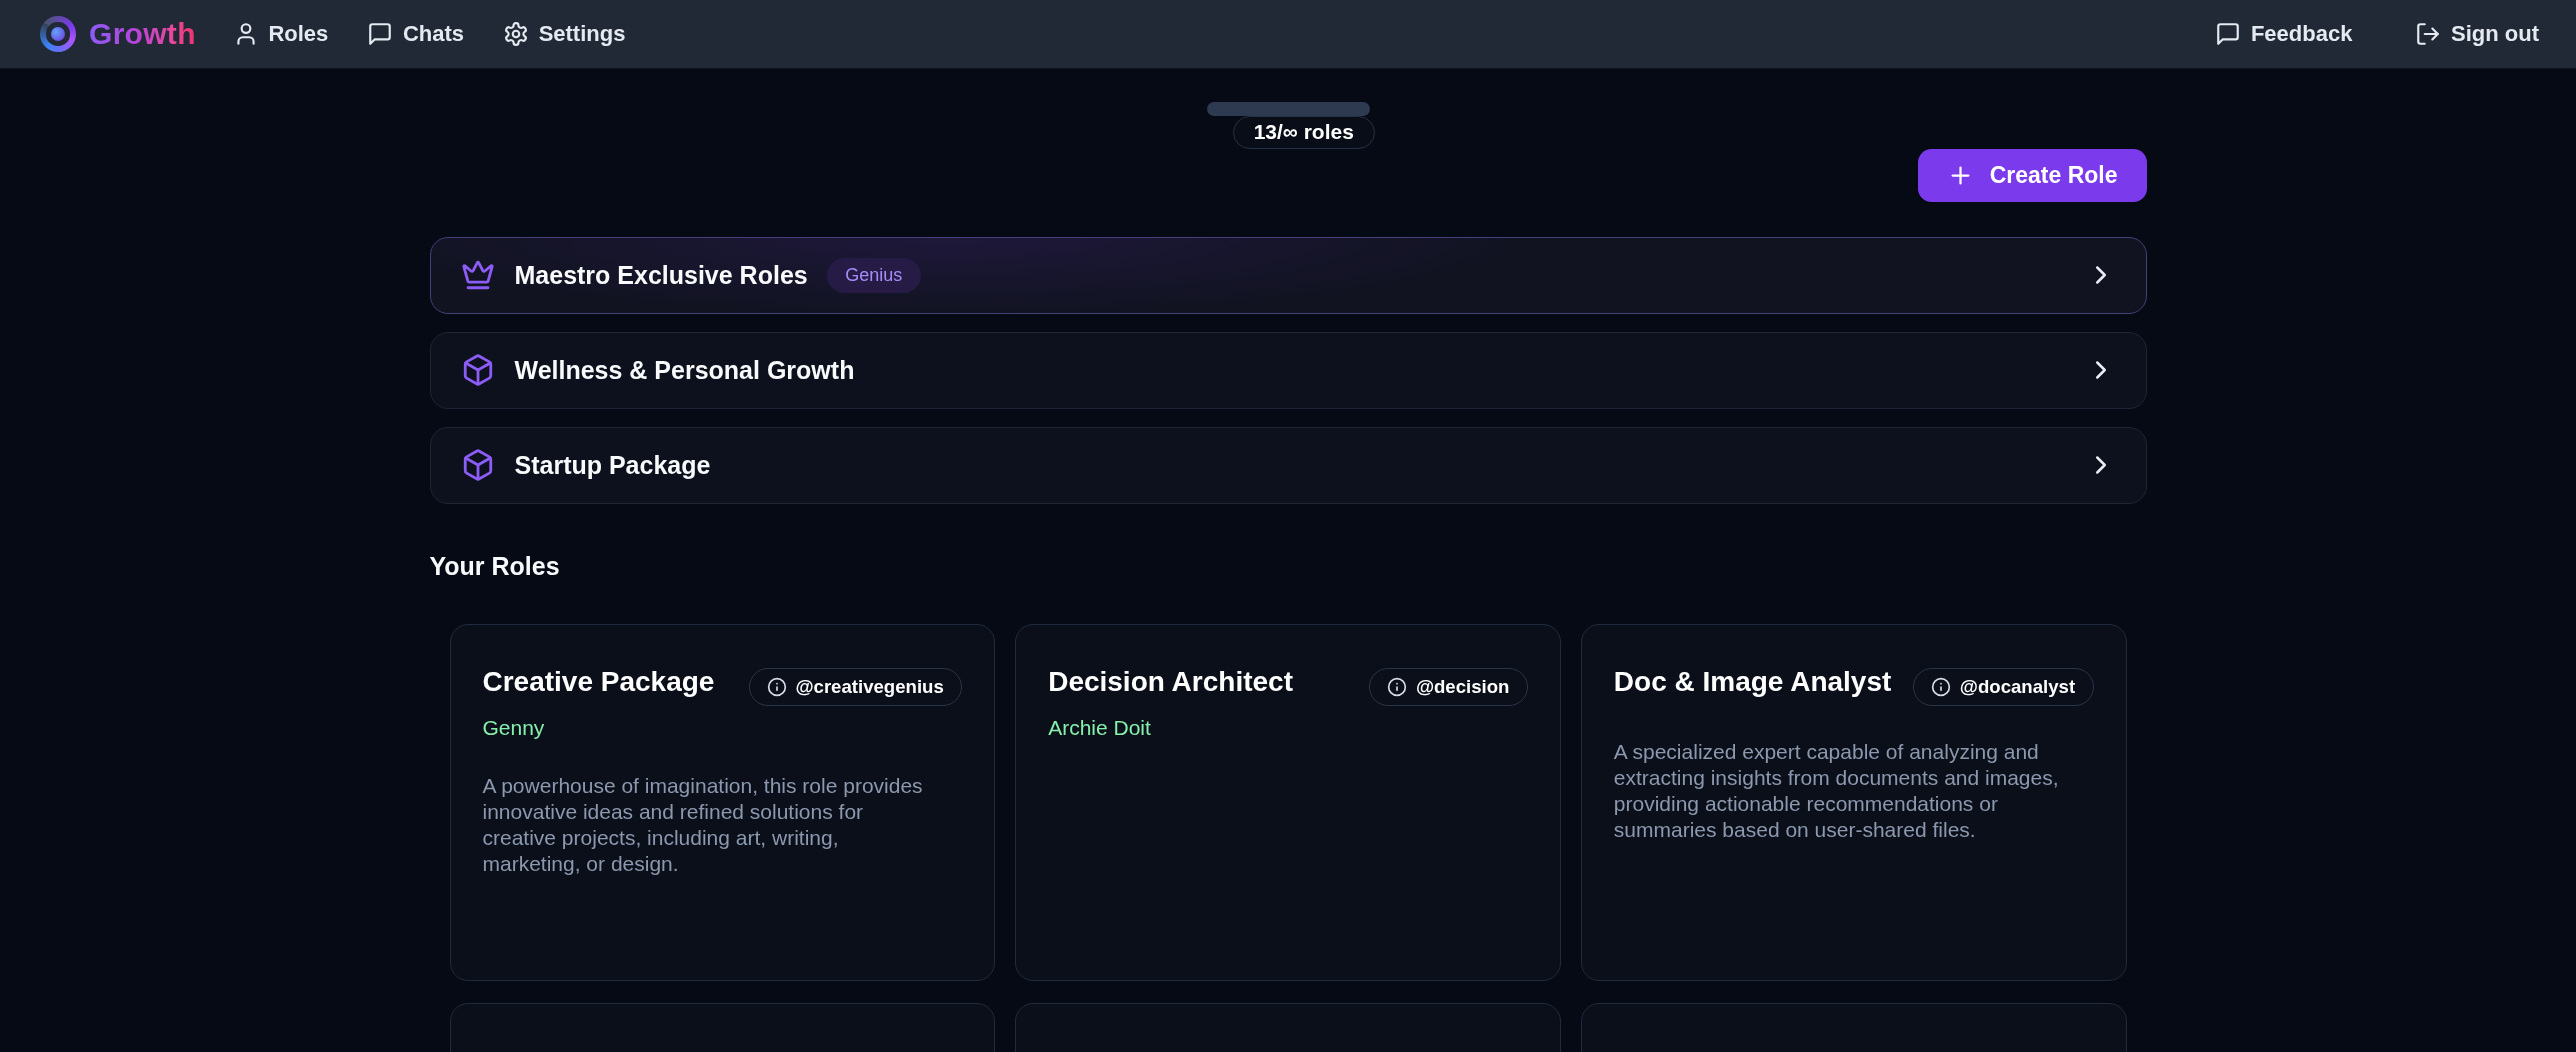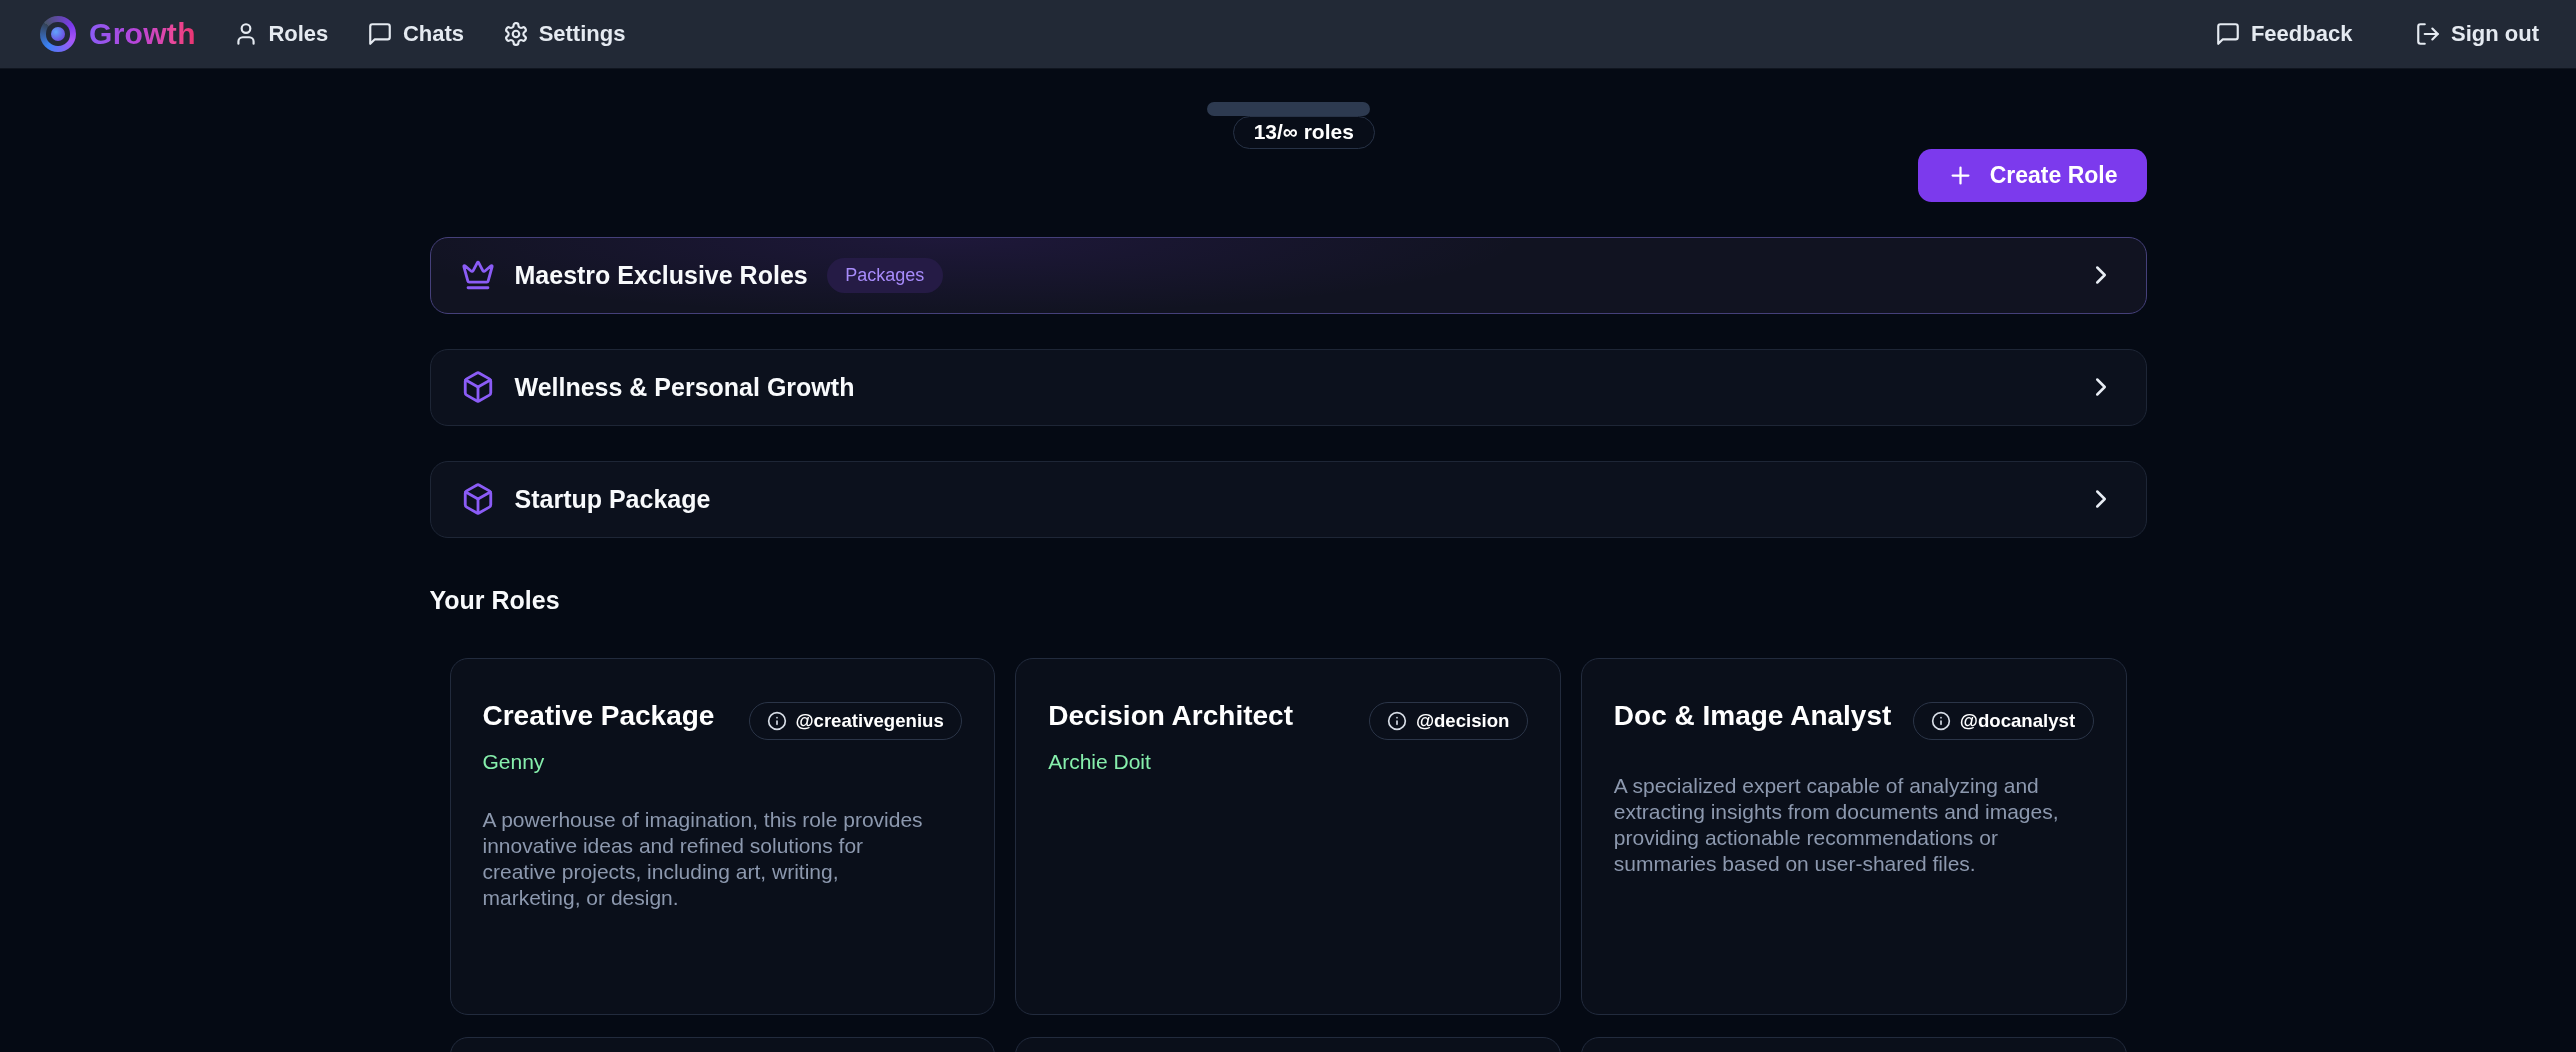--- a/index.html
+++ b/index.html
@@ -55,21 +55,21 @@
     display: flex; align-items: center; gap: 16px;
   }
   .create-btn svg { width: 27px; height: 27px; stroke: #ffffff; }
 
   
   .section-title { color: #f8fafc; font-size: 25px; font-weight: 700; }
   .packages-title { margin-top: 45px; }
   .roles-title { margin-top: 48px; }
 
   
-  .package-list { margin-top: 35px; display: flex; flex-direction: column; gap: 35px; }
+  .package-list { margin-top: 35px; display: flex; flex-direction: column; gap: 18px; }
   .package-row {
     height: 77px; border-radius: 18px; cursor: pointer;
     background: #0c111d; border: 1.3px solid #1e2636;
     display: flex; align-items: center; padding: 0 30px;
   }
   .package-row.premium {
     background: #111321 radial-gradient(578px 77px at 30% 0%, rgba(124,58,237,.12), transparent);
     border-color: #45407a;
   }
   .package-icon svg { width: 34px; height: 34px; stroke: #8b5cf6; }
@@ -178,21 +178,21 @@
   <div class="container package-list">
 
     <div class="package-row premium">
       <span class="package-icon">
         <svg viewBox="0 0 24 24" fill="none" stroke-width="2" stroke-linecap="round" stroke-linejoin="round">
             <path d="M11.562 3.266a.5.5 0 0 1 .876 0L15.39 8.87a1 1 0 0 0 1.516.294L21.183 5.5a.5.5 0 0 1 .798.519l-2.834 10.246a1 1 0 0 1-.956.734H5.81a1 1 0 0 1-.957-.734L2.02 6.02a.5.5 0 0 1 .798-.519l4.276 3.664a1 1 0 0 0 1.516-.294z"></path>
             <path d="M5 21h14"></path>
           </svg>
       </span>
       <span class="package-name">Maestro Exclusive Roles</span>
-      <span class="premium-badge">Packages</span>
+      <span class="premium-badge">Genius</span>
       <span class="chevron">
         <svg viewBox="0 0 24 24" fill="none" stroke-width="2" stroke-linecap="round" stroke-linejoin="round">
             <polyline points="9 18 15 12 9 6"></polyline>
           </svg>
       </span>
     </div>
 
     <div class="package-row">
       <span class="package-icon">
         <svg viewBox="0 0 24 24" fill="none" stroke-width="2" stroke-linecap="round" stroke-linejoin="round">

